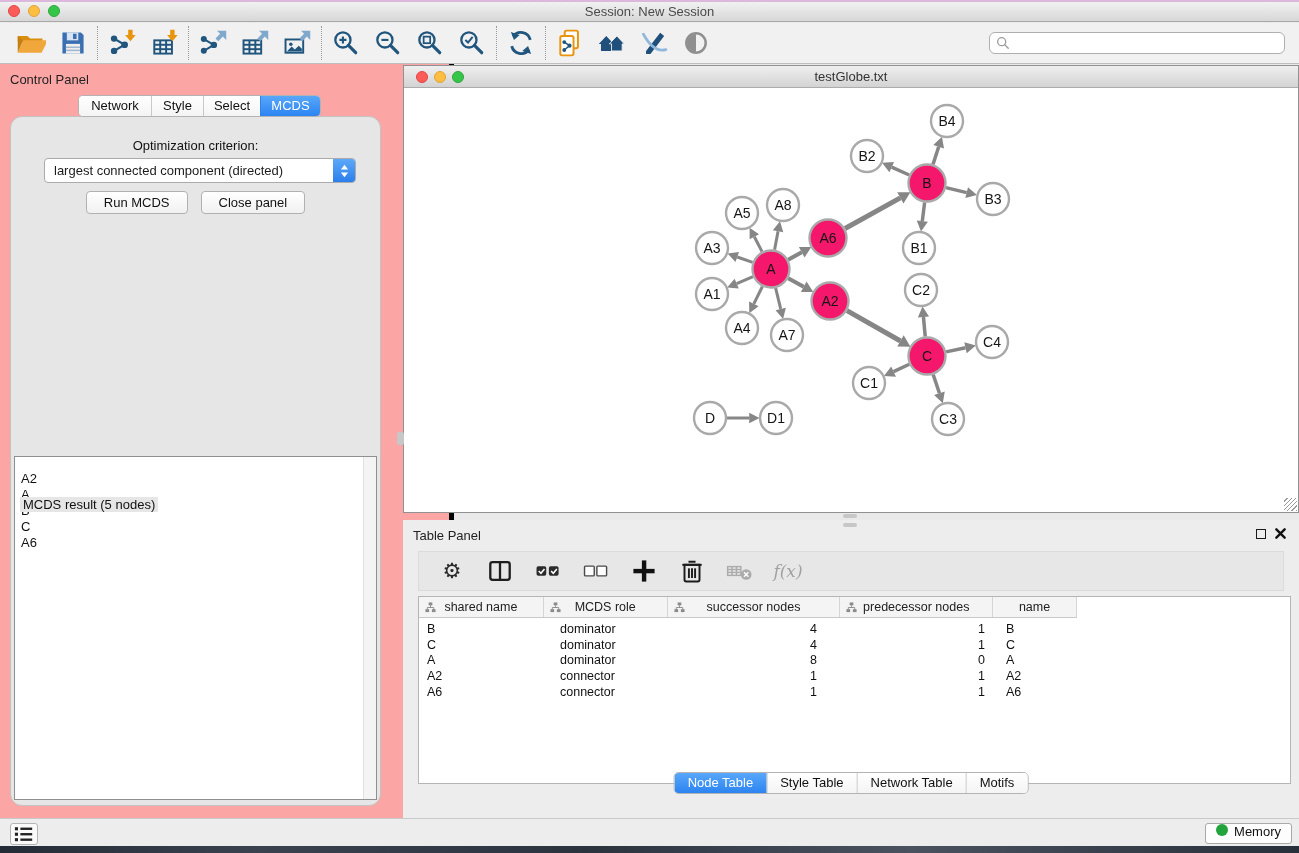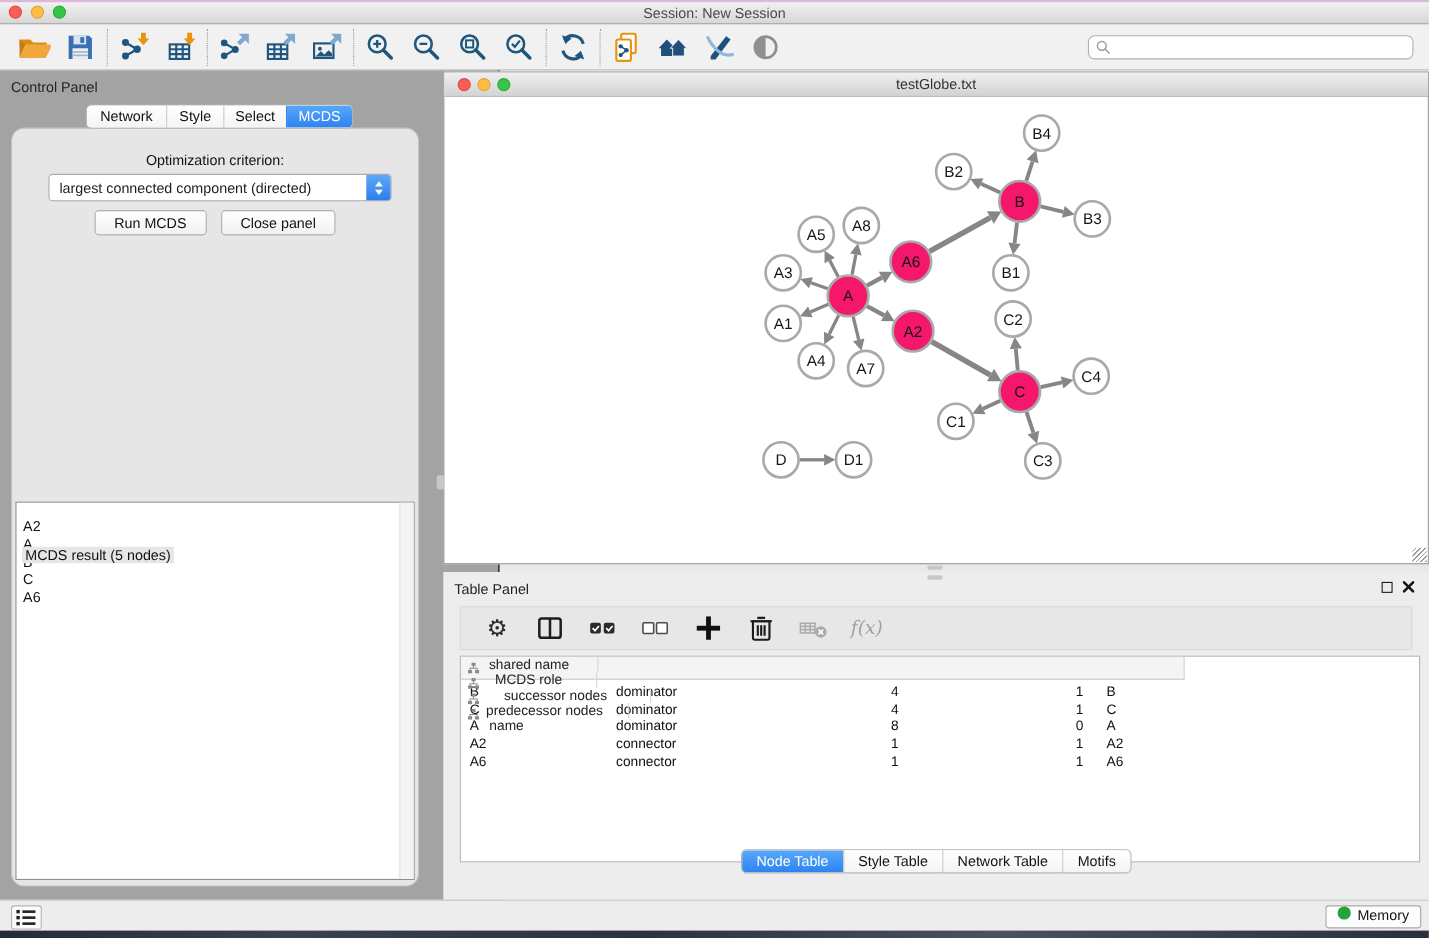--- a/index.html
+++ b/index.html
@@ -21,21 +21,21 @@
   .toolbar { position:absolute; left:0; top:23px; width:1299px; height:41px; background:#F1F1F1;
     border-bottom:1px solid #BEBEBE; display:flex; align-items:center; padding:0 10px; }
   .tbtn { width:42px; height:36px; display:flex; align-items:center; justify-content:center; cursor:default; }
   .tico { width:30px; height:30px; }
   .tb-divider { width:0; height:34px; border-left:1px dotted #9a9a9a; margin:0 3px; }
   .search-wrap { margin-left:auto; margin-right:4px; width:296px; height:22px; border:1px solid #AFAFAF;
     border-radius:6px; background:#fff; display:flex; align-items:center; padding-left:6px; gap:4px; }
   .search-wrap input { border:none; outline:none; flex:1; height:18px; font-size:13px; background:transparent; font-family:inherit; }
 
   
-  .control-panel { position:absolute; left:0; top:64px; width:454px; height:754px; background:#a3a3a3; border-right:1px solid #000000; }
+  .control-panel { position:absolute; left:0; top:64px; width:454px; height:754px; background:#fca5a5; border-right:5px solid #000000; }
   .panel-title { position:absolute; left:10px; top:8px; color:#222; }
   .win-btns { position:absolute; display:flex; gap:9px; align-items:center; }
   .cp .win-btns { right:10px; top:10px; }
   .float-btn { width:10px; height:10px; border:1.5px solid #1a1a1a; background:transparent; display:inline-block; }
   .close-x { width:11px; height:11px; display:inline-block; }
 
   .seg-tabs { position:absolute; display:flex; background:#fff; border:1px solid #B3B3B3; border-radius:5px; overflow:hidden; height:22px; z-index:3; }
   .cp-tabs { left:78px; top:31px; }
   .seg-tab { line-height:20px; text-align:center; color:#111; border-left:1px solid #C9C9C9; background:linear-gradient(#FFFFFF,#F4F4F4); cursor:default; }
   .seg-tab:first-child { border-left:none; }
@@ -68,21 +68,21 @@
 
   
   .table-panel { position:absolute; left:403px; top:520px; width:896px; height:298px; background:#EDEDED; }
   .tp .win-btns { right:13px; top:8px; }
   .tp-toolbar { position:absolute; left:15px; top:31px; width:866px; height:40px; background:#E7E7E7; border:1px solid #DBDBDB; display:flex; align-items:center; padding-left:16px; gap:14px; }
   .tp-tool { min-width:34px; height:34px; display:flex; align-items:center; justify-content:center; }
   .tp-tool.disabled { opacity:.95; }
   .fx { font-family:"DejaVu Serif", serif; font-style:italic; font-size:17px; color:#9E9E9E; }
 
   .tp-table { position:absolute; left:15px; top:76px; width:873px; height:188px; background:#fff; border:1px solid #B5B5B5; overflow:hidden; font-size:12.5px; }
-  .tp-head { display:flex; height:21px; background:#F4F4F4; border-bottom:1px solid #C9C9C9; width:658px; border-right:1px solid #D5D5D5;flex-direction:column; }
+  .tp-head { display:flex; height:21px; background:#F4F4F4; border-bottom:1px solid #C9C9C9; width:658px; border-right:1px solid #D5D5D5; }
   .th { position:relative; display:flex; align-items:center; justify-content:center; border-right:1px solid #D5D5D5; color:#222; }
   .th:last-child { border-right:none; }
   .th .th-icon { position:absolute; left:6px; top:5px; }
   .tp-row { display:flex; height:15.7px; align-items:center; color:#111; }
   .tp-row .cell { overflow:hidden; white-space:nowrap; }
   .cell.c0 { padding-left:8px; } .cell.c1 { padding-left:16px; }
   .cell.c2 { text-align:right; padding-right:24px; } .cell.c3 { text-align:right; padding-right:9px; }
   .cell.c4 { padding-left:12px; }
   .tp-rows { padding-top:3px; }
 

